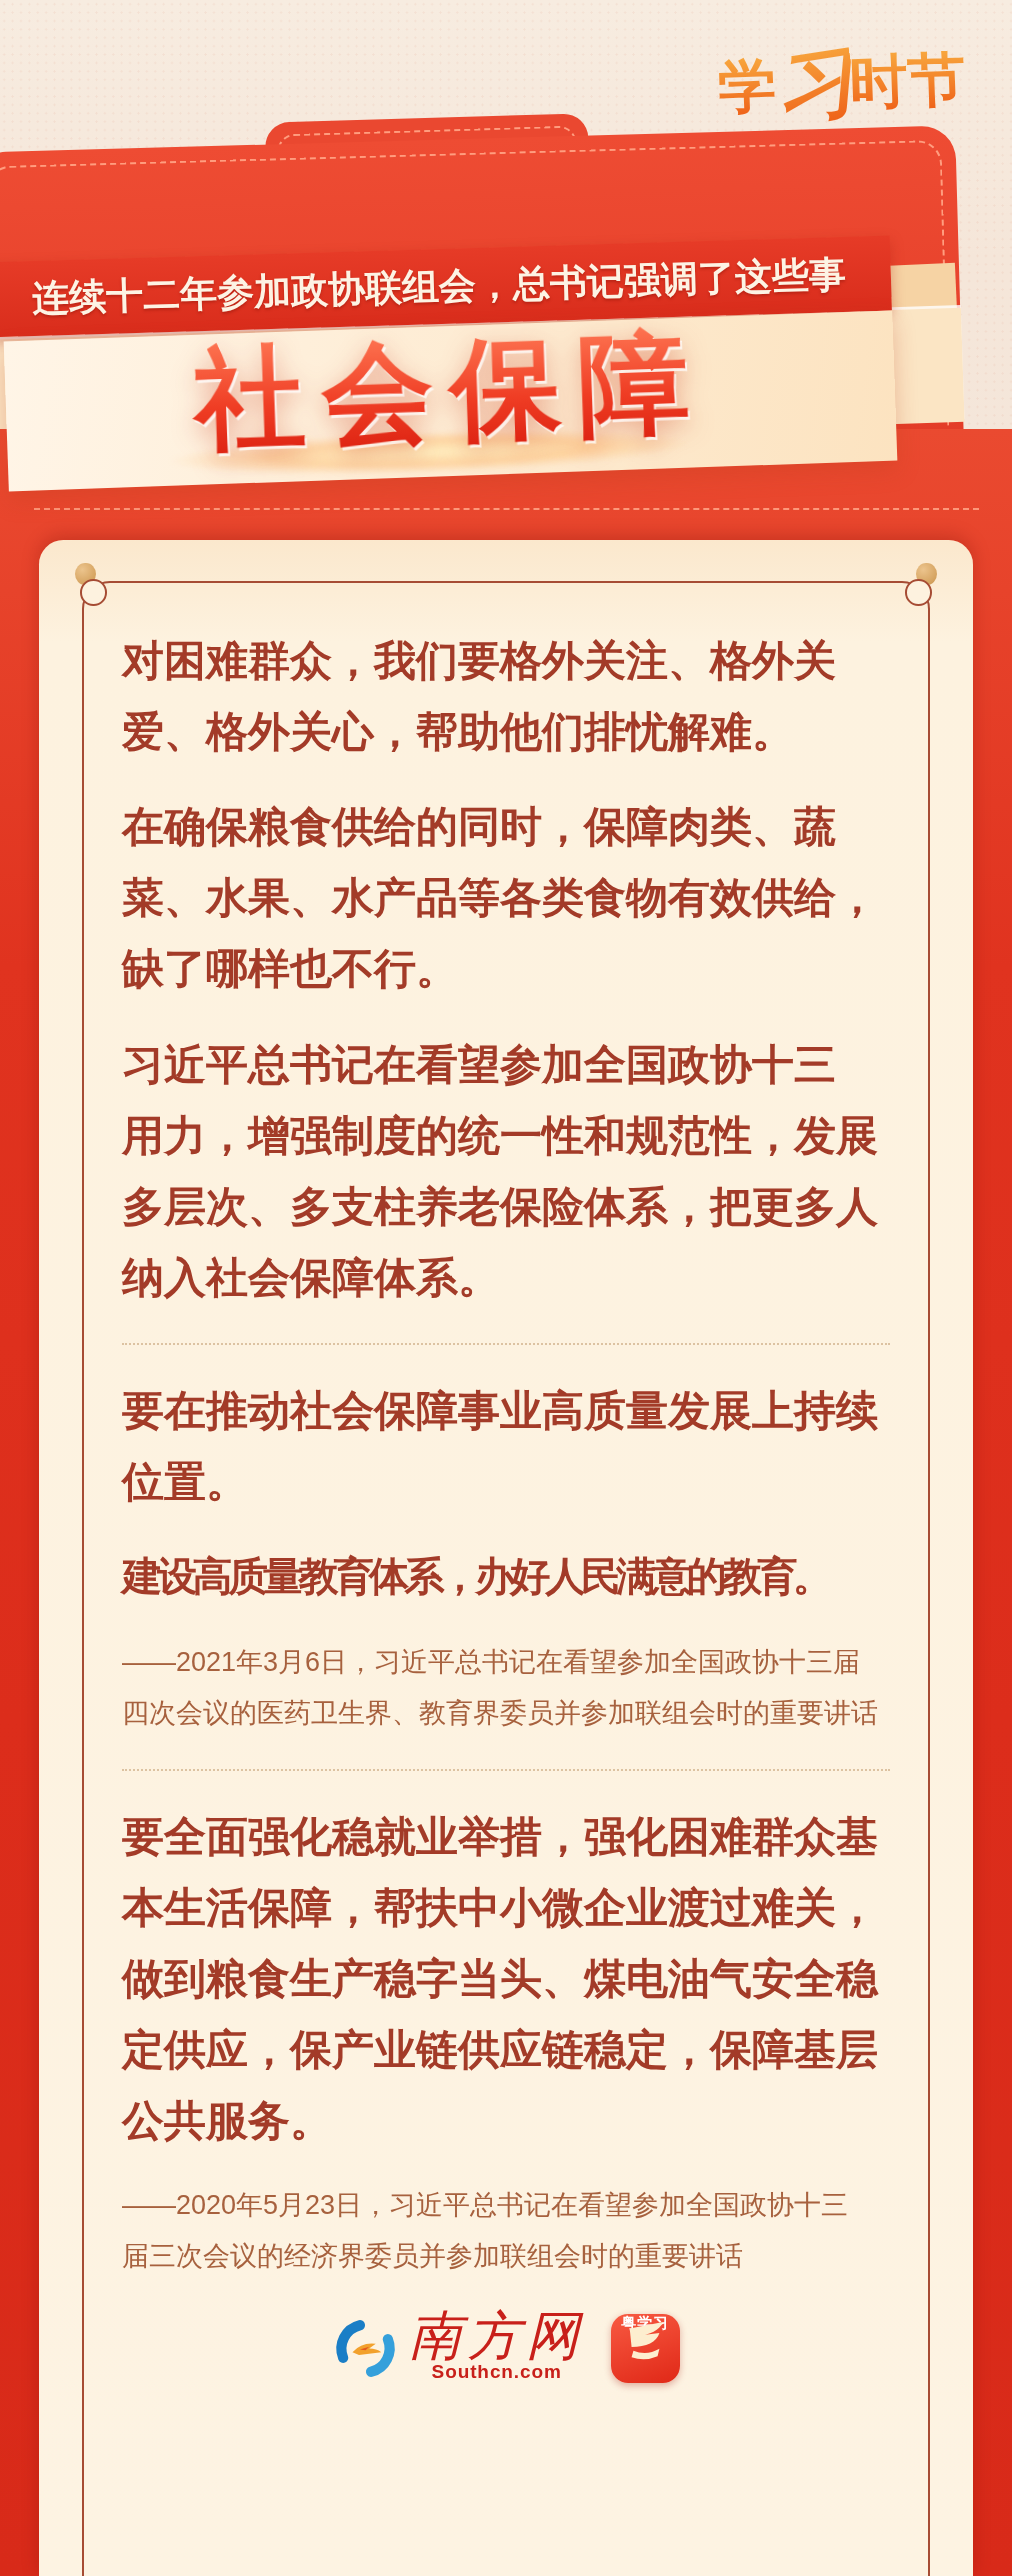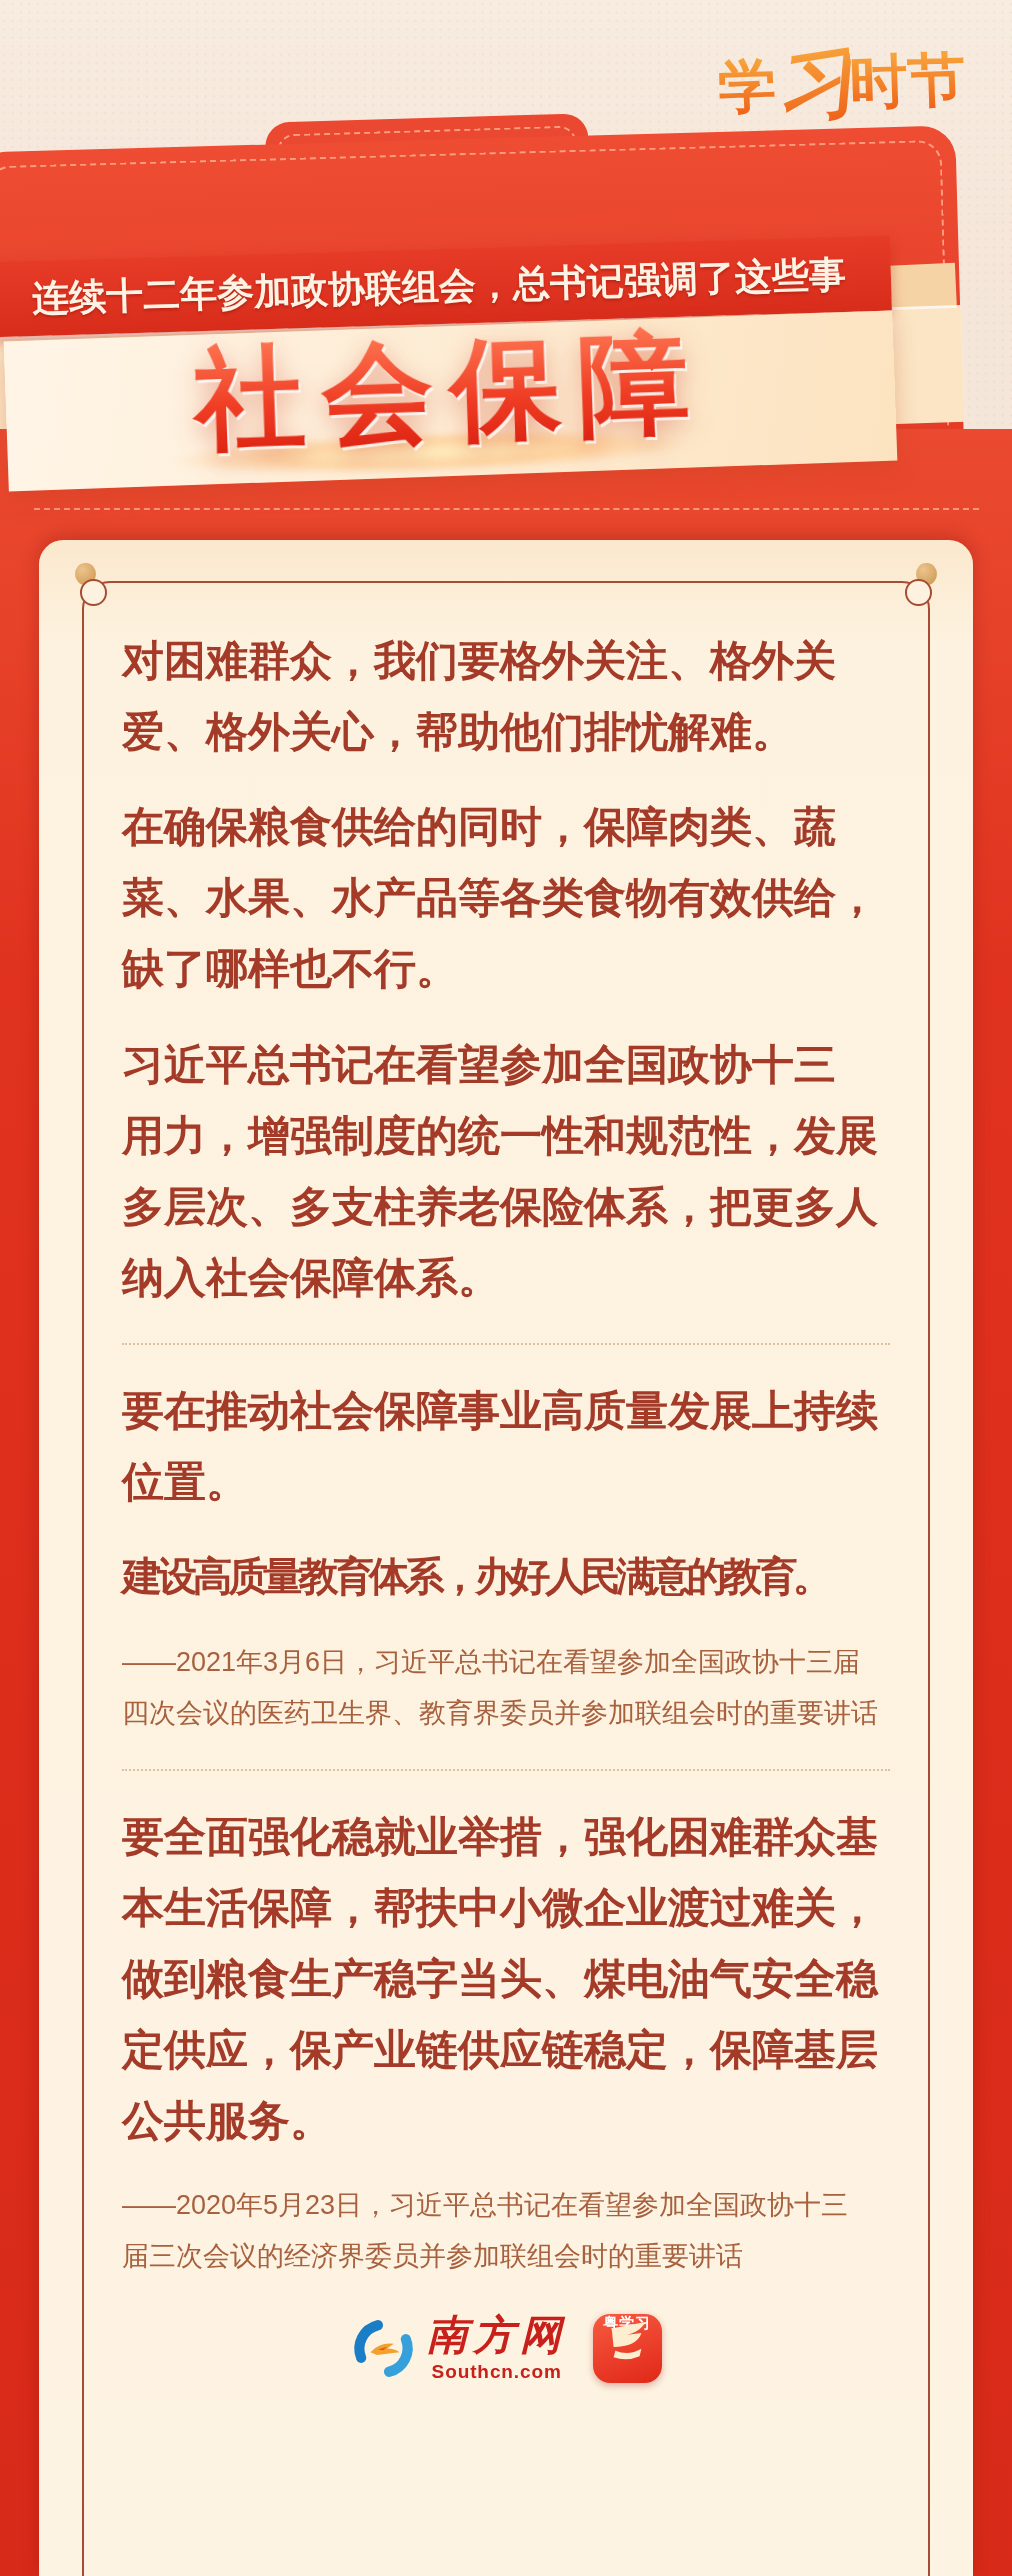--- a/index.html
+++ b/index.html
@@ -64,22 +64,22 @@
   .content{position:absolute;left:46px;right:46px;top:41px;padding:44px 37px 0;}
   .quote{margin:0 0 24.4px;font-size:42px;line-height:71px;font-weight:900;
     color:#a33b28;white-space:pre-line;}
   .quote.tight{font-size:40px;letter-spacing:-4.7px;}
   .attr{margin:1.9px 0 0;font-size:27px;line-height:51px;color:#a7613e;white-space:pre-line;}
   .sep{border:none;border-top:2.8px dotted #dcc2a1;margin:30px 0;}
   
   .logos{display:flex;justify-content:center;align-items:center;gap:26px;margin-top:32px;}
   .southcn{display:flex;align-items:center;gap:9.4px;}
   .southcn-txt{display:flex;flex-direction:column;align-items:center;}
-  .southcn-name{font-family:"DejaVu Serif",serif;font-style:italic;font-weight:bold;
-    font-size:41px;line-height:43px;color:#c8201a;letter-spacing:5.6px;}
+  .southcn-name{font-family:"DejaVu Serif",serif;font-style:italic;font-weight:normal;
+    font-size:53px;line-height:43px;color:#c8201a;letter-spacing:5.6px;}
   .southcn-domain{font-size:19px;font-weight:bold;color:#c8201a;letter-spacing:0.9px;margin-top:4px;}
   .yx{position:relative;width:69px;height:69px;border-radius:17px;
     background:linear-gradient(160deg,#f85a42,#e02817);
     display:flex;flex-direction:column;align-items:center;justify-content:flex-start;
     padding-bottom:4.7px;box-shadow:0 2.8px 7.5px rgba(160,20,10,.3);box-sizing:border-box;}
   .yx svg{position:absolute;top:6.6px;left:13px;}
   .yx-name{font-size:15px;font-weight:bold;color:#fff;letter-spacing:0.9px;}
 </style>
 </head>
 <body>

